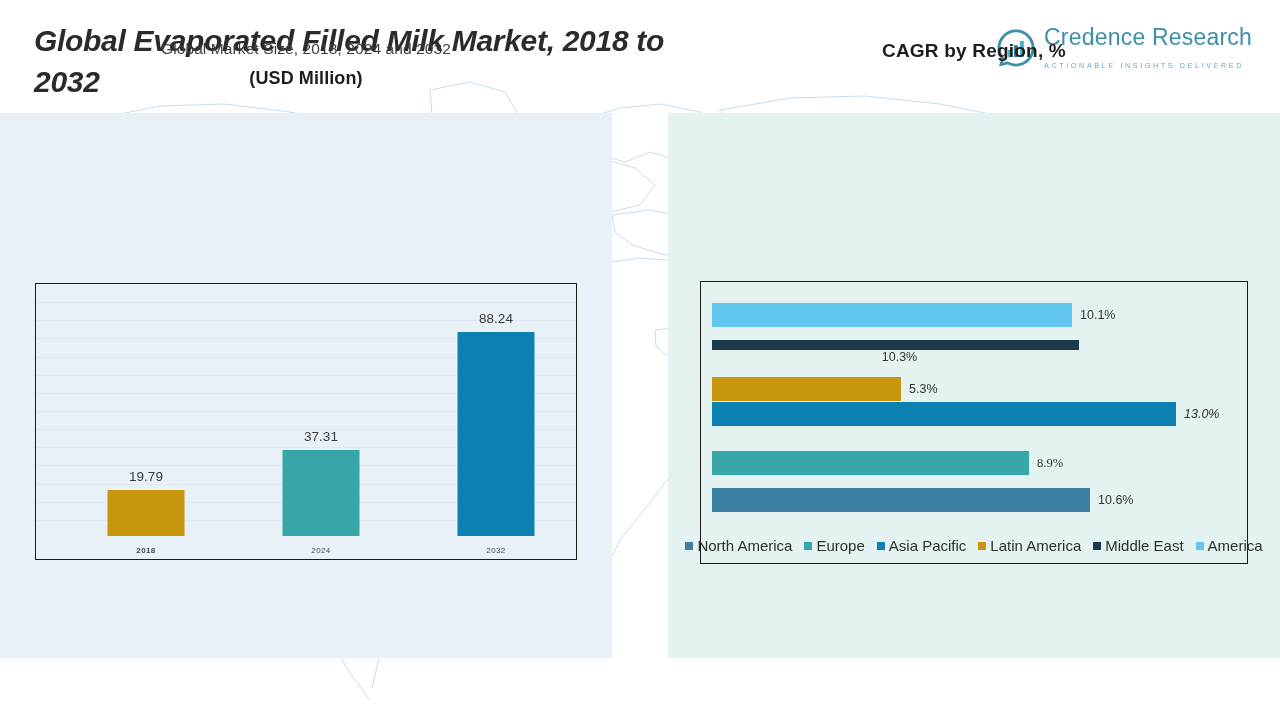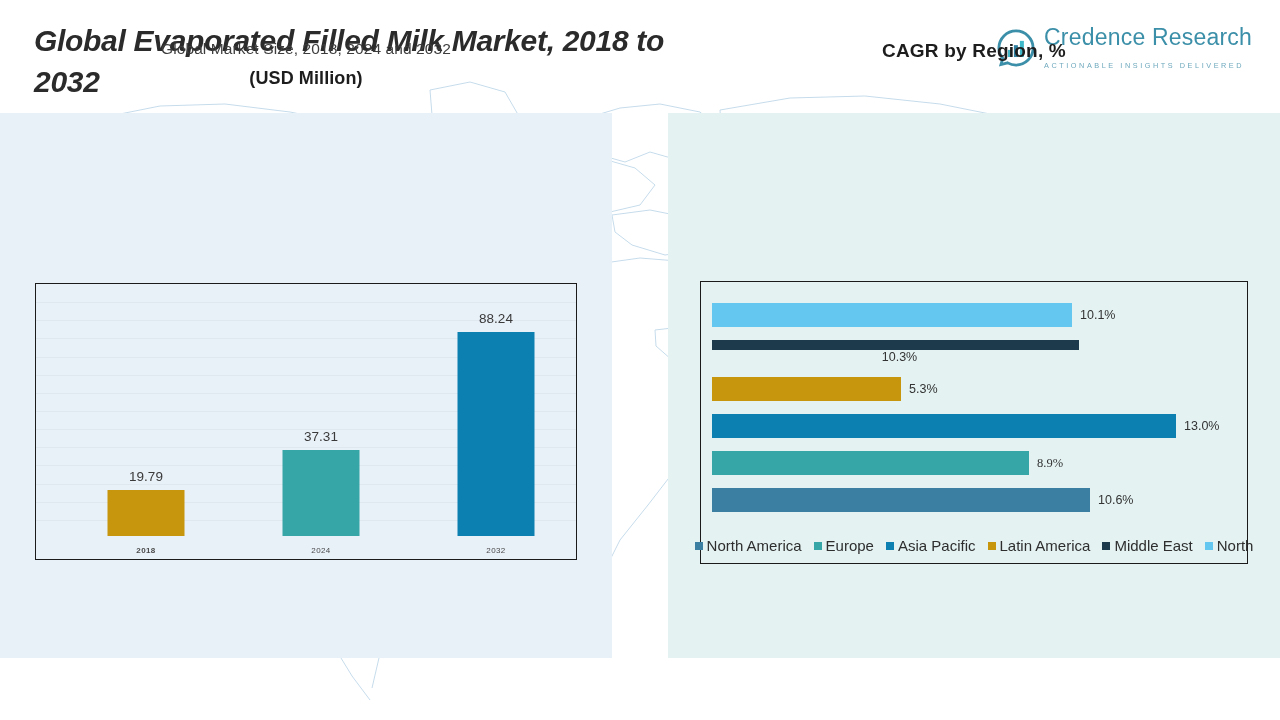--- a/index.html
+++ b/index.html
@@ -199,21 +199,21 @@
           <span class="hbar-label">10.1%</span>
         </div>
         <div class="hbar-row" style="top: 58px; flex-direction: column;">
           <div class="hbar" title="Middle East" style="width: 367px; background: rgb(28, 58, 75);"></div>
           <span class="hbar-label">10.3%</span>
         </div>
         <div class="hbar-row" style="top: 95px;">
           <div class="hbar" title="Latin America" style="width: 189px; background: rgb(200, 150, 12);"></div>
           <span class="hbar-label">5.3%</span>
         </div>
-        <div class="hbar-row" style="top: 132px;">
+        <div class="hbar-row" style="top: 120px; font-style: italic;">
           <div class="hbar" title="Asia Pacific" style="width: 464px; background: rgb(12, 128, 176);"></div>
           <span class="hbar-label">13.0%</span>
         </div>
         <div class="hbar-row" style="top: 169px; font-family: Liberation Serif, serif;">
           <div class="hbar" title="Europe" style="width: 317px; background: rgb(54, 166, 166);"></div>
           <span class="hbar-label">8.9%</span>
         </div>
         <div class="hbar-row" style="top: 206px;">
           <div class="hbar" title="North America" style="width: 378px; background: rgb(59, 128, 162);"></div>
           <span class="hbar-label">10.6%</span>
@@ -235,18 +235,18 @@
         <div class="legend-item">
           <span class="legend-swatch" style="background: rgb(200, 150, 12);"></span>
           <span class="legend-text">Latin America</span>
         </div>
         <div class="legend-item">
           <span class="legend-swatch" style="background: rgb(28, 58, 75);"></span>
           <span class="legend-text">Middle East</span>
         </div>
         <div class="legend-item">
           <span class="legend-swatch" style="background: rgb(99, 199, 239);"></span>
-          <span class="legend-text">North</span>
+          <span class="legend-text">America</span>
         </div>
       </div>
   </div>
 
 </div>
 
 </body></html>

